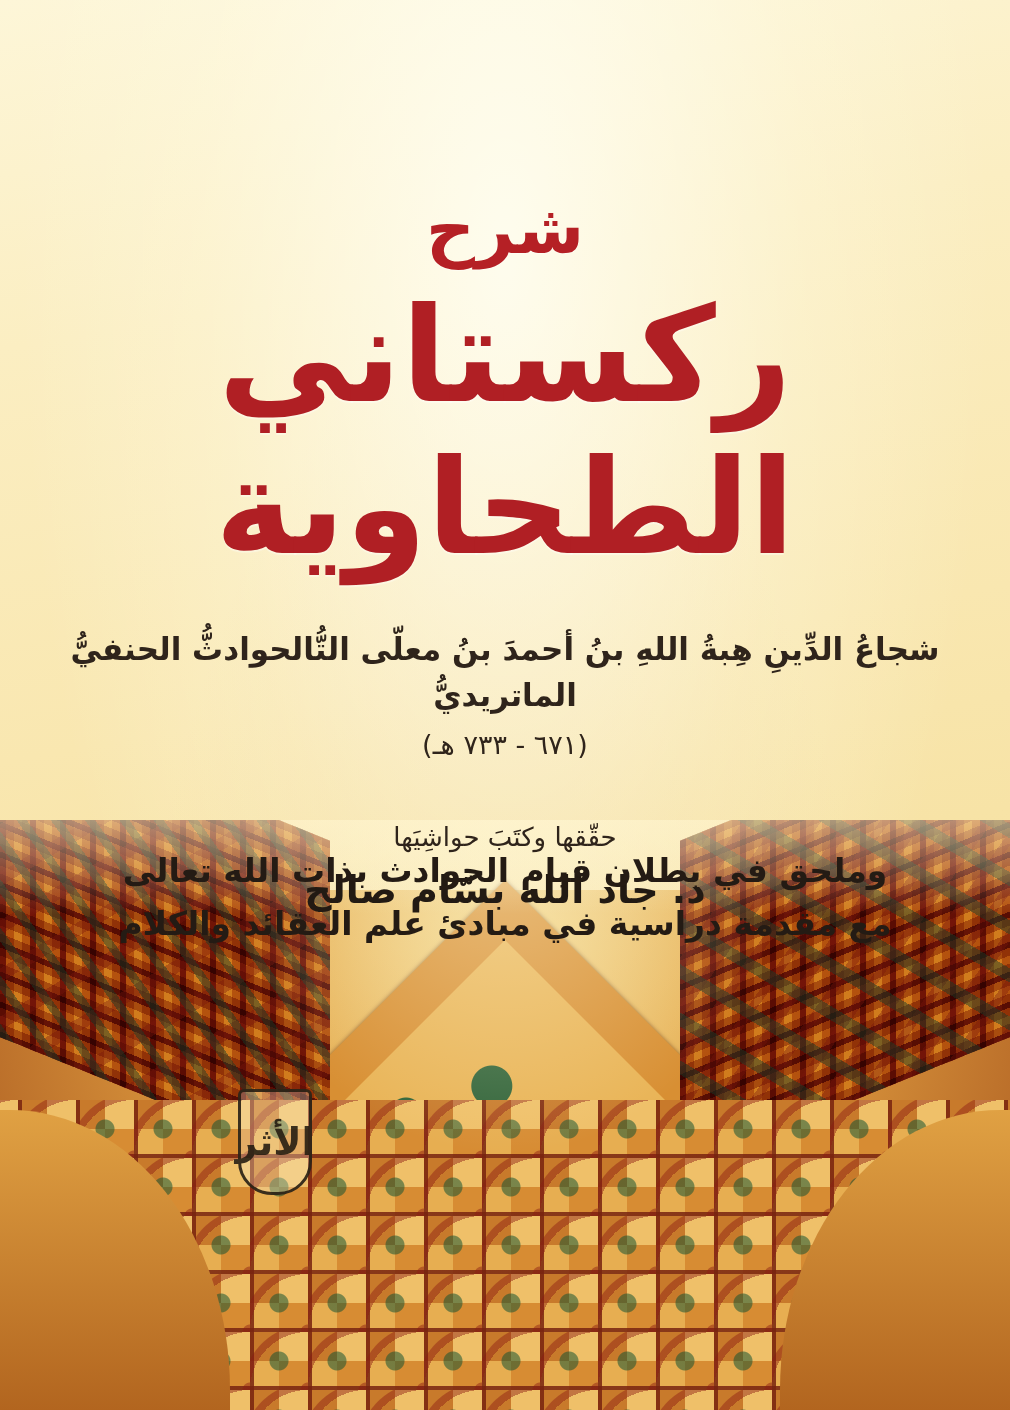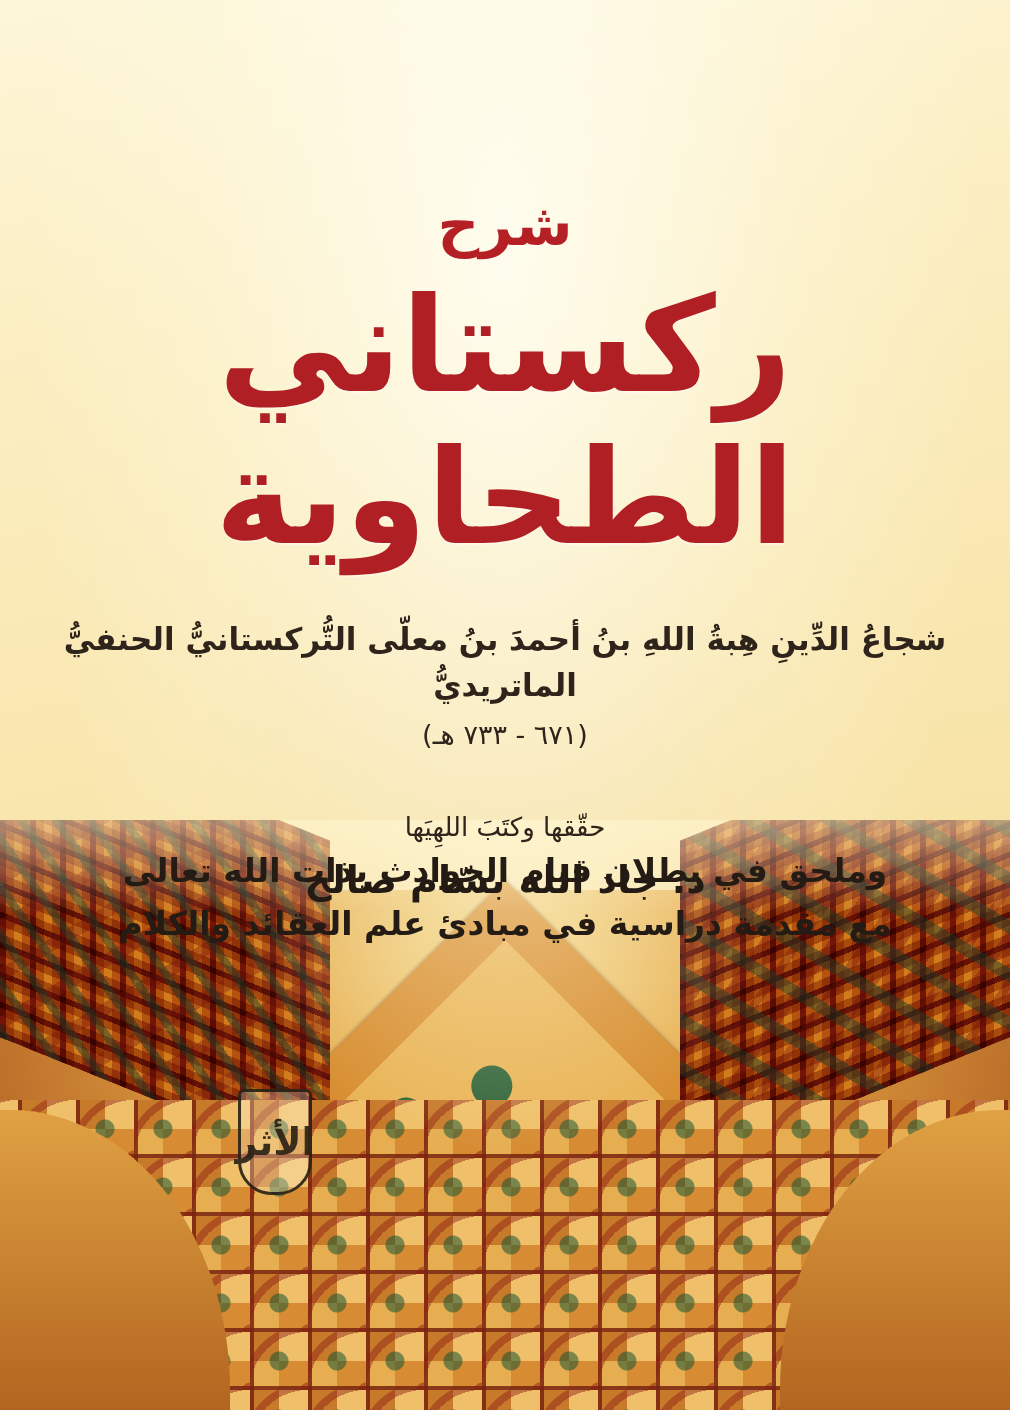--- a/index.html
+++ b/index.html
@@ -33,21 +33,21 @@
     top: 0; left: 0; right: 0;
     height: 860px;
     text-align: center;
     z-index: 5;
   }
 
   .title-word {
     margin: 0;
     padding-top: 196px;
     font-family: "DejaVu Sans", "Liberation Sans", sans-serif;
-    font-size: 58px;
+    font-size: 68px;
     font-weight: bold;
     color: #b52025;
     letter-spacing: 0.5px;
     line-height: 1;
     text-shadow: 0 1px 0 rgba(255,255,255,0.45);
   }
 
   .title-main {
     margin: 0;
     padding-top: 16px;
@@ -254,23 +254,23 @@
 </head>
 <body>
 
 <div class="book-cover">
 
   <div class="paper-sheen"></div>
 
   <div class="text-zone">
     <p class="title-word">شرح</p>
     <p class="title-main">ركستاني الطحاوية</p>
-    <p class="author-line">شجاعُ الدِّينِ هِبةُ اللهِ بنُ أحمدَ بنُ معلّى التُّركستانيُّ الحنفيُّ الماتريديُّ</p>
+    <p class="author-line">شجاعُ الدِّينِ هِبةُ اللهِ بنُ أحمدَ بنُ معلّى التُّالحوادثُّ الحنفيُّ الماتريديُّ</p>
     <p class="author-dates">(٦٧١ - ٧٣٣ هـ)</p>
-    <p class="editor-label">حقّقها وكتَبَ اللهِيَها</p>
+    <p class="editor-label">حقّقها وكتَبَ حواشِيَها</p>
     <p class="editor-name">د. جاد الله بسّام صالح</p>
   </div>
 
   <div class="subnote">
     <p>وملحق في بطلان قيام الحوادث بذات الله تعالى</p>
     <p>مع مقدمة دراسية في مبادئ علم العقائد والكلام</p>
   </div>
 
   <div class="ornament">
     <div class="vault"></div>

